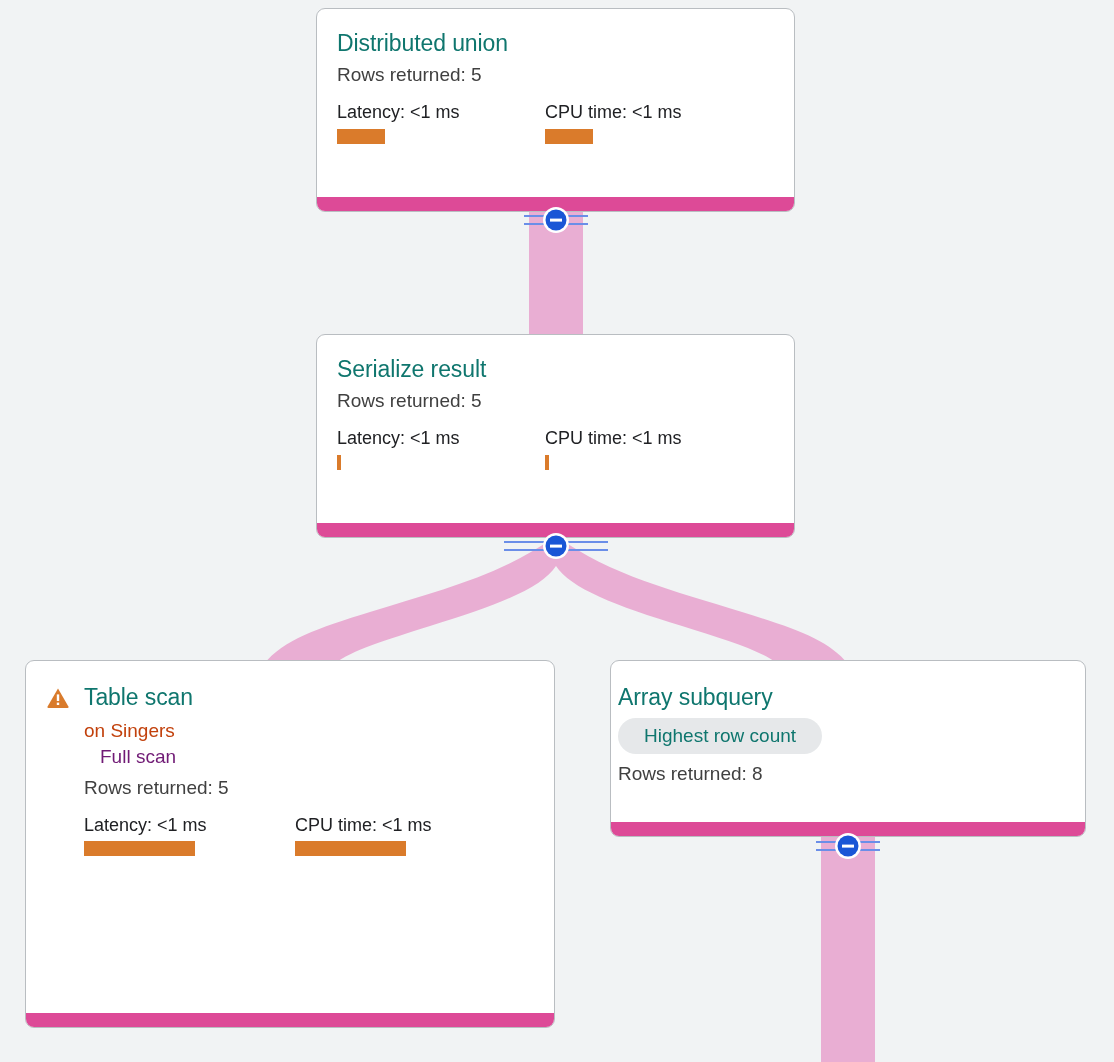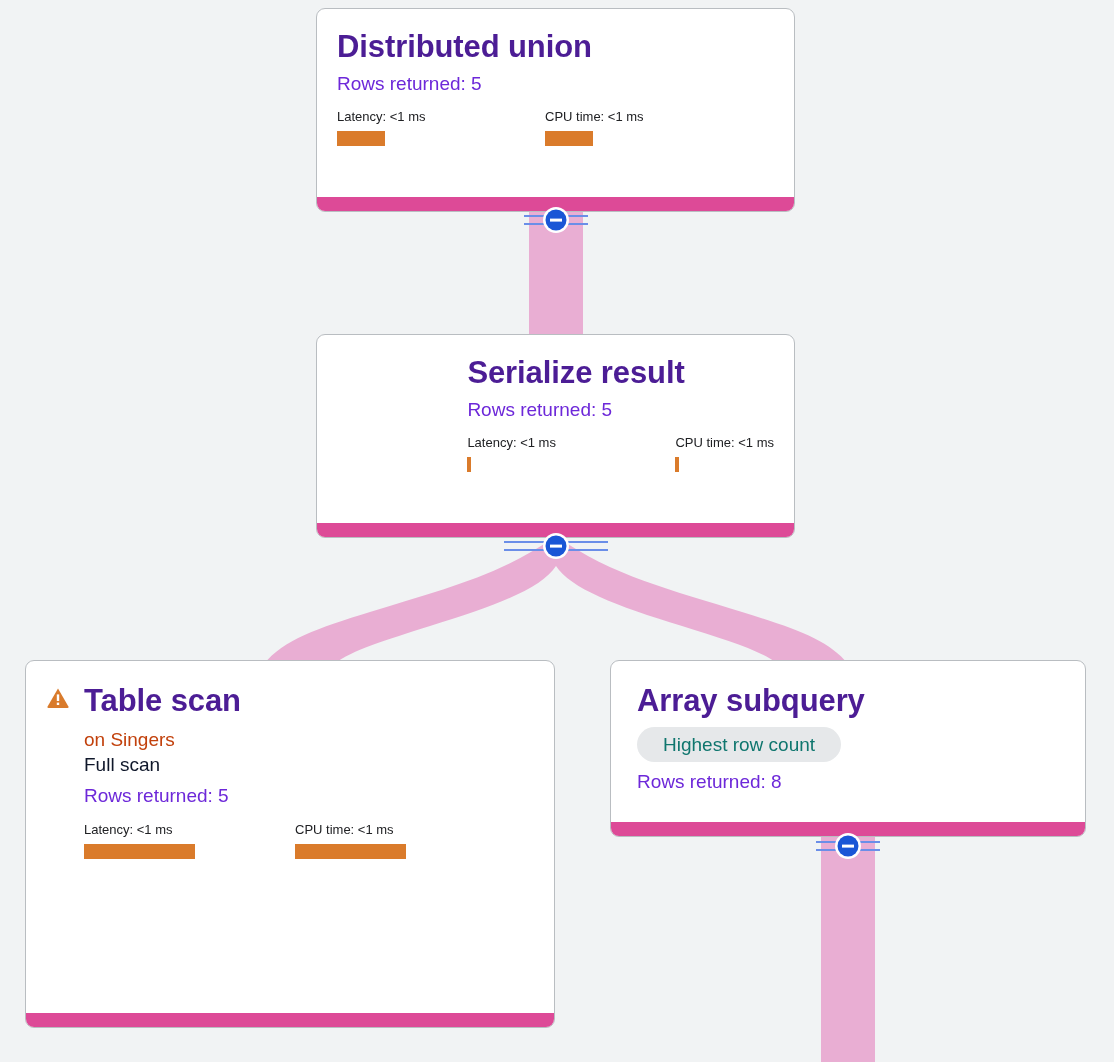--- a/index.html
+++ b/index.html
@@ -50,45 +50,46 @@
     background: #dd4a97;
     width: 100%;
   }
 
   .title-row {
     display: flex;
     align-items: flex-start;
     gap: 14px;
   }
   .node-title {
-    font-size: 31px;
-    font-weight: bold;
-    color: #4c1d95;
+    font-size: 23px;
+    font-weight: normal;
+    color: #0f766e;
     line-height: 1.05;
     letter-spacing: -0.1px;
   }
   .warn-icon {
     flex: 0 0 auto;
     width: 24px;
     height: 22px;
     margin-top: 2px;
   }
   .sub-line {
     font-size: 19px;
     color: #c2410c;
     margin-top: 11px;
     line-height: 1.15;
   }
   .sub-line.muted {
-    color: #0f172a;
+    color: #701a75;
     margin-top: 4px;
+    margin-left: 16px;
   }
   .rows-line {
     font-size: 19px;
-    color: #6d28d9;
+    color: #404040;
     margin-top: 9px;
     line-height: 1.15;
   }
 
   .chip {
     display: inline-block;
     background: #e6e8ea;
     color: #0f766e;
     font-size: 19px;
     border-radius: 18px;
@@ -99,21 +100,21 @@
 
   .metrics {
     display: flex;
     margin-top: 16px;
   }
   .metric {
     display: flex;
     flex-direction: column;
   }
   .metric-label {
-    font-size: 13px;
+    font-size: 18px;
     color: #202124;
     line-height: 1.15;
   }
   .metric-bar {
     height: 15px;
     background: #da7b2b;
     margin-top: 6px;
   }
 
   
@@ -186,21 +187,21 @@
         <line x1="2" y1="19" x2="24" y2="19" stroke="#6b8ee8" stroke-width="2"></line>
         <line x1="44" y1="11" x2="66" y2="11" stroke="#6b8ee8" stroke-width="2"></line>
         <line x1="44" y1="19" x2="66" y2="19" stroke="#6b8ee8" stroke-width="2"></line>
       </g>
       <circle cx="34" cy="15" r="13" fill="#ffffff"></circle>
       <circle cx="34" cy="15" r="10.5" fill="#1a56d6"></circle>
       <rect x="28" y="13.6" width="12" height="3" fill="#ffffff"></rect>
     </svg>
   </div>
 
-  <div class="node" style="left:316px; top:334px; width:479px; height:204px;align-items:flex-end;">
+  <div class="node" style="left:316px; top:334px; width:479px; height:204px;">
     <div class="node-body">
       <div class="title-row">
         <div class="node-title">Serialize result</div>
       </div>
       <div class="rows-line">Rows returned: 5</div>
       <div class="metrics">
         <div class="metric" style="width:208px;">
           <div class="metric-label">Latency: &lt;1 ms</div>
           <div class="metric-bar" style="width:4px;"></div>
         </div>
@@ -252,21 +253,21 @@
             <div class="metric-label">CPU time: &lt;1 ms</div>
             <div class="metric-bar" style="width:111px;"></div>
           </div>
         </div>
       </div>
     </div>
     <div class="node-accent"></div>
   </div>
 
   <div class="node" style="left:610px; top:660px; width:476px; height:177px;">
-    <div class="node-body" style="padding:24px 20px 10px 26px;">
+    <div class="node-body" style="padding:24px 20px 10px 7px;">
       <div class="title-row">
         <div class="node-title">Array subquery</div>
       </div>
       <div>
         <div><span class="chip">Highest row count</span></div>
       </div>
       <div class="rows-line">Rows returned: 8</div>
     </div>
     <div class="node-accent"></div>
   </div>

